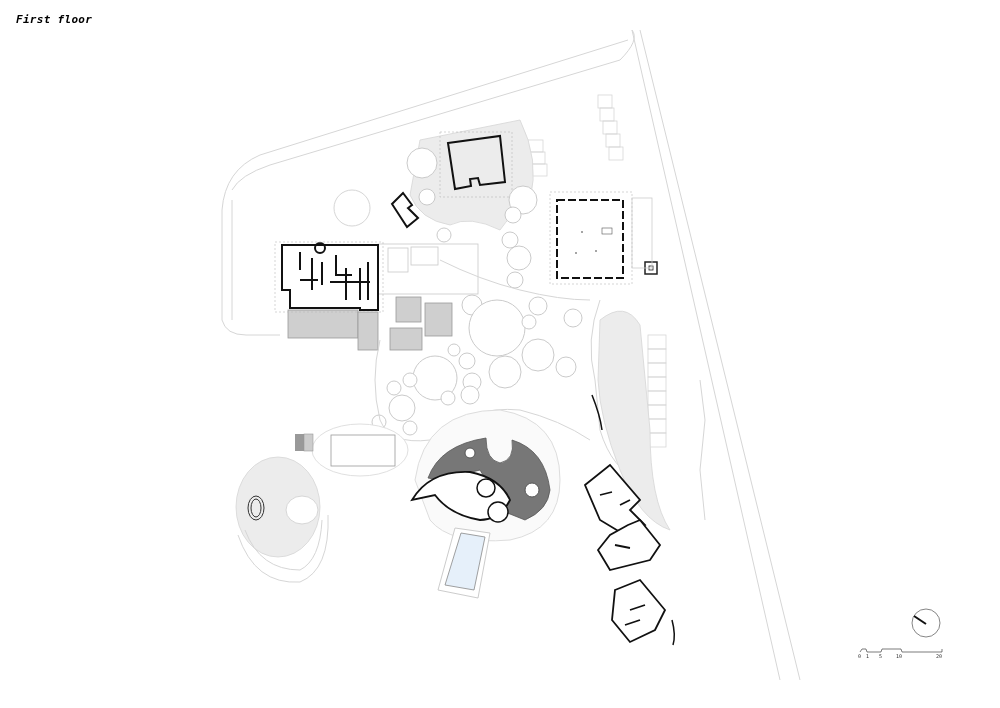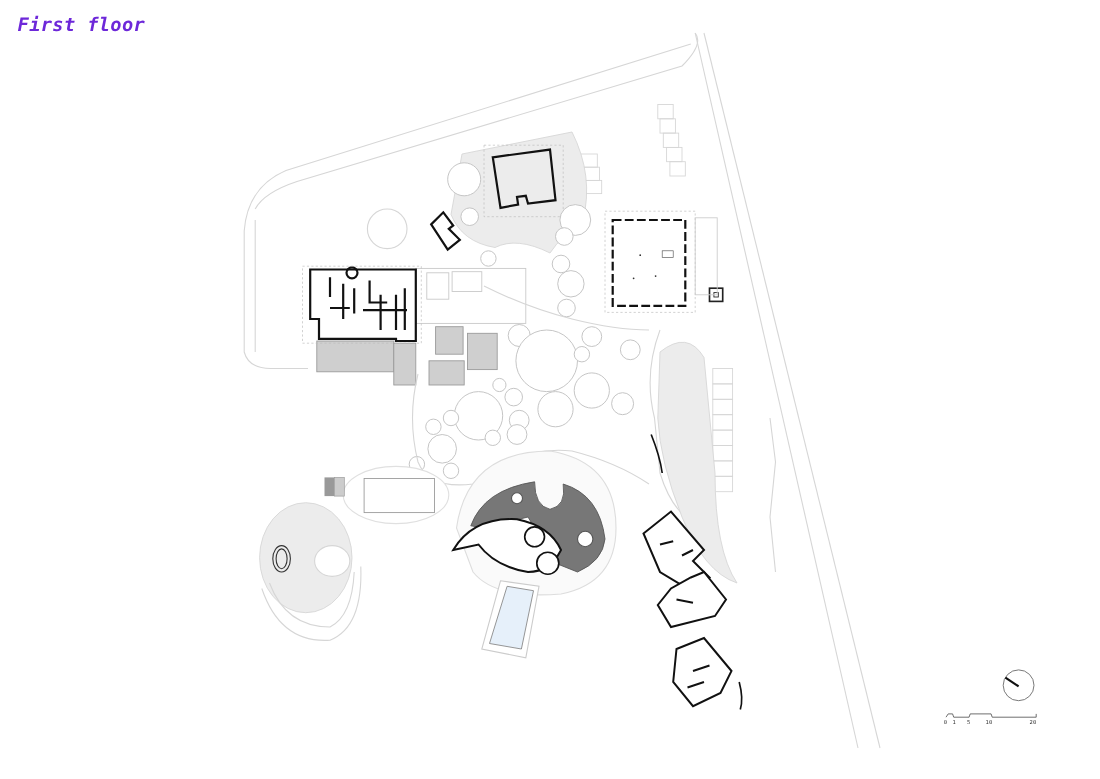--- a/index.html
+++ b/index.html
@@ -1,17 +1,17 @@
 <!DOCTYPE html>
 <html><head>
 <meta charset="utf-8">
 <style>
   html, body { margin: 0; padding: 0; background: #ffffff; }
   body { width: 1000px; height: 708px; position: relative; overflow: hidden; font-family: "DejaVu Sans Mono", monospace; }
-  .title { position: absolute; left: 16px; top: 13px; font-family: "DejaVu Sans Mono", monospace; font-style: italic; font-weight: bold; font-size: 17px; color: #6d28d9; letter-spacing: 0.3px; }
+  .title { position: absolute; left: 16px; top: 13px; font-family: "DejaVu Sans Mono", monospace; font-style: italic; font-weight: bold; font-size: 11px; color: #000000; letter-spacing: 0.3px; }
   svg.plan { position: absolute; left: 0; top: 0; }
   .scale-label { font-family: "DejaVu Sans Mono", monospace; font-size: 5px; fill: #333; }
 </style>
 </head>
 <body>
 
 <div class="title">First floor</div>
 
 <svg class="plan" width="1000" height="708" viewBox="0 0 1000 708" xmlns="http://www.w3.org/2000/svg">
   <g fill="none" stroke="#d6d6d6" stroke-width="1">

